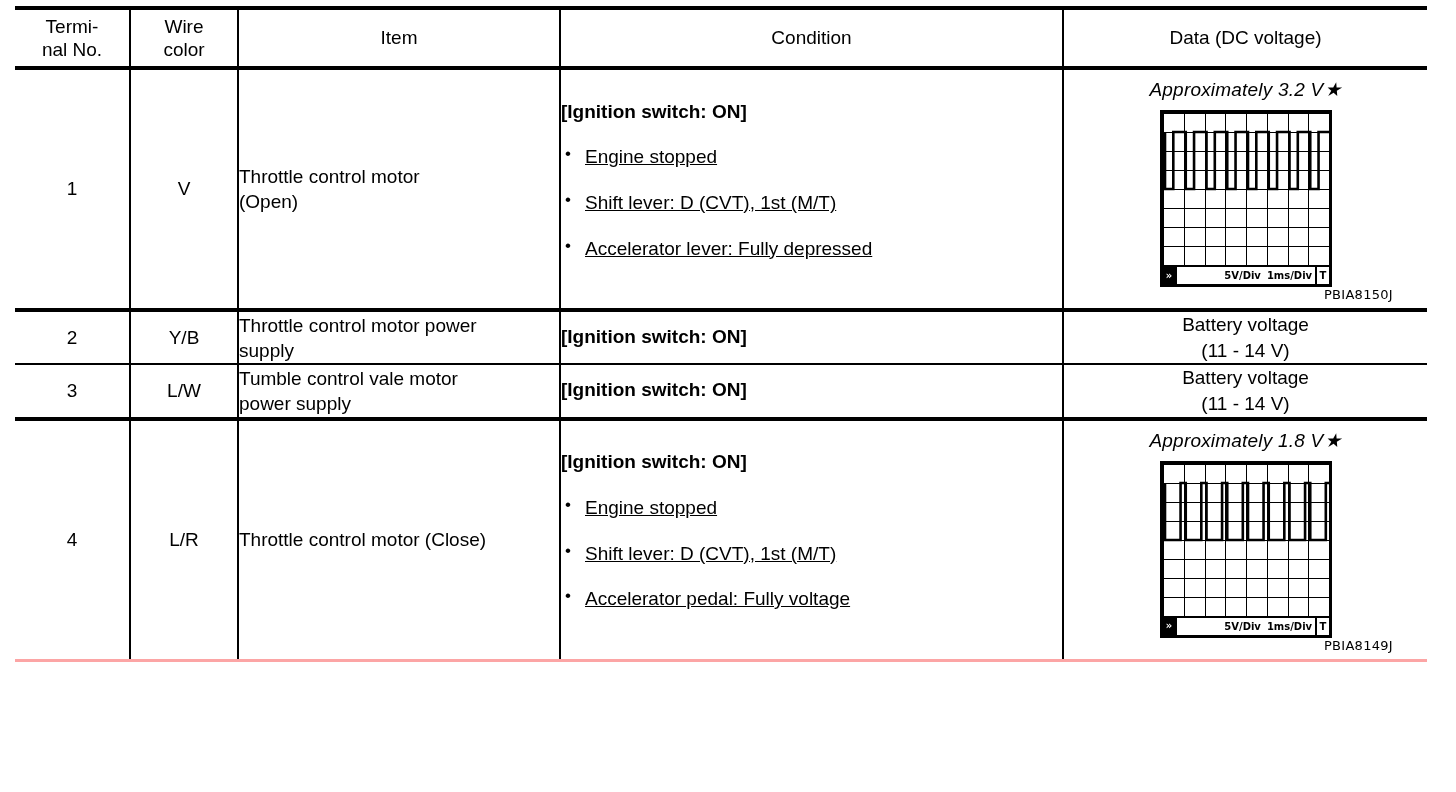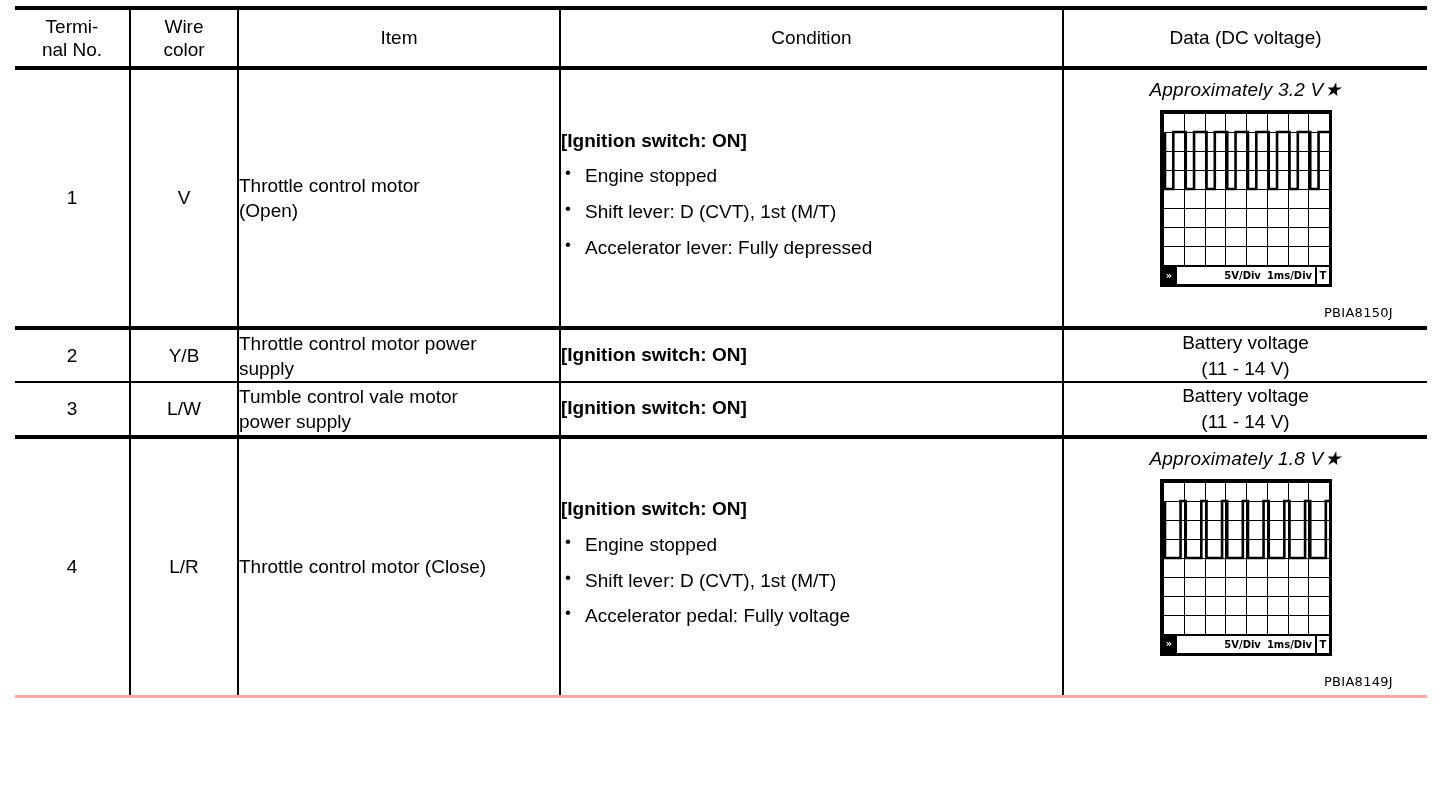--- a/index.html
+++ b/index.html
@@ -98,21 +98,22 @@
     margin-bottom: 2px;
   }
   ul.cond-list {
     list-style: none;
     margin: 0;
     padding: 0;
   }
   ul.cond-list li {
     position: relative;
     padding-left: 24px;
-    margin: 8px 0;
+    margin: 18px 0;
+    text-decoration: underline;
   }
   ul.cond-list li::before {
     content: "\2022";
     position: absolute;
     left: 4px;
     top: -1px;
     font-size: 17px;
   }
 
   .data-simple {
@@ -201,21 +202,21 @@
     border-left: 2px solid #000;
     display: flex;
     align-items: center;
     justify-content: center;
     font-size: 10px;
   }
   .scope-code {
     font-size: 13px;
     font-family: "DejaVu Sans", sans-serif;
     text-align: right;
-    padding: 18px 34px 2px 0;
+    padding: 0 34px 2px 0;
     letter-spacing: 0.3px;
   }
 </style>
 </head>
 <body>
 
 <div id="page">
 
 <table class="spec">
   <colgroup>

